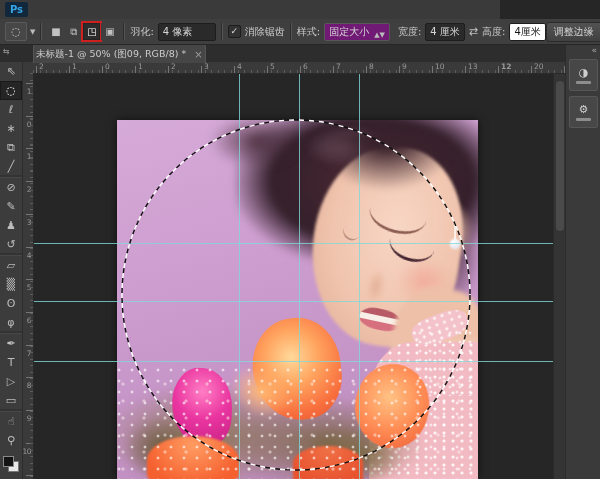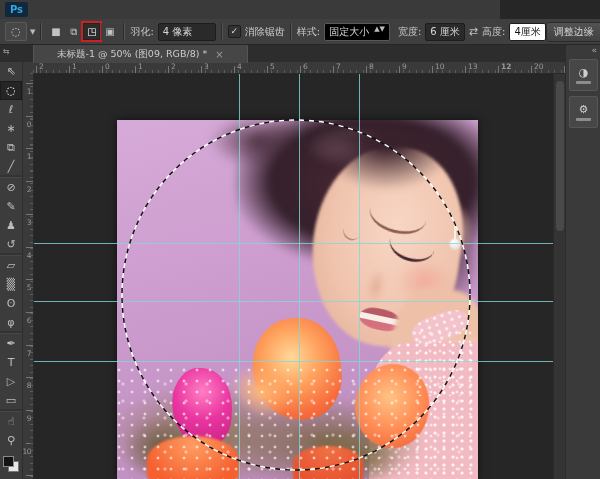--- a/index.html
+++ b/index.html
@@ -26,34 +26,34 @@
         padding:0;display:flex;align-items:center;justify-content:center;font-family:"DejaVu Sans",sans-serif;}
   .mode.active{background:#2c2c2c;border-color:#242424;color:#fff;
         box-shadow:0 0 0 2px var(--annot,#cf2020);}
   .opt-label{color:#c9c9c9;white-space:nowrap;flex:none;}
   .field{background:#2a2a2a;border:1px solid #1d1d1d;border-radius:2px;color:#d6d6d6;
          padding:1px 4px;margin-left:4px;white-space:nowrap;flex:none;font-size:10px;}
   .field.selected{background:#ffffff;color:#141414;}
   #feather-field{width:48px;}
   .checkbox{width:11px;height:11px;background:#323232;border:1px solid #1c1c1c;border-radius:2px;
             color:#ddd;font-size:9px;line-height:10px;text-align:center;margin-right:4px;flex:none;}
-  .select{background:#000000;border:1px solid #585858;border-radius:2px;color:#d6d6d6;padding:1px 4px;
-          margin-left:4px;display:flex;align-items:flex-start;gap:5px;white-space:nowrap;flex:none;}
+  .select{background:#701a75;border:1px solid #585858;border-radius:2px;color:#d6d6d6;padding:1px 4px;
+          margin-left:4px;display:flex;align-items:flex-end;gap:5px;white-space:nowrap;flex:none;}
   .select .spin{font-size:7px;color:#bbb;}
   #swap-icon{color:#bfbfbf;font-size:11px;margin:0 4px;flex:none;}
   #refine-edge{margin-left:auto;margin-right:4px;background:linear-gradient(#525252,#414141);
       border:1px solid #2a2a2a;border-radius:3px;color:#d2d2d2;font-size:10px;padding:2px 7px;
       font-family:"DejaVu Sans",sans-serif;flex:none;}
 
   
   #tabbar{position:absolute;left:0;top:44px;width:565px;height:18px;background:#2d2d2d;z-index:30;}
   #toolbar-toggle{position:absolute;left:3px;top:3px;font-size:8px;color:#9a9a9a;}
   #doc-tab{position:absolute;left:33px;top:0;height:18px;max-width:215px;background:#464646;
            border:1px solid #555;border-bottom:none;border-radius:3px 3px 0 0;display:flex;align-items:center;
-           padding:0 23px;font-size:9.5px;color:#cccccc;white-space:nowrap;overflow:hidden;}
+           padding:0 2px;font-size:9.5px;color:#cccccc;white-space:nowrap;overflow:hidden;}
   #doc-tab .close{margin-left:8px;color:#9a9a9a;font-size:10px;}
 
   
   #toolbar{position:absolute;left:0;top:62px;width:22px;height:417px;background:#3c3c3c;
            border-right:1px solid #2c2c2c;z-index:30;}
   .tool{width:22px;height:19px;display:flex;align-items:center;justify-content:center;
         color:#bdbdbd;font-size:11px;line-height:19px;}
   .tool.grp{border-top:1px solid #474747;box-shadow:0 -2px 0 #333;margin-top:1px;}
   .tool.sel{background:#252525;color:#ffffff;box-shadow:inset 0 0 0 1px #1a1a1a;}
   #swatches{position:absolute;left:3px;top:394px;width:16px;height:16px;}
@@ -202,21 +202,21 @@
     <div class="sep"></div>
     <span class="checkbox">✓</span>
     <span class="opt-label">消除锯齿</span>
     <div class="sep"></div>
     <span class="opt-label">样式:</span>
     <span class="select">
       <span>固定大小</span>
       <span class="spin">▲▼</span>
     </span>
     <span class="opt-label" style="margin-left:8px">宽度:</span>
-    <span class="field">6 厘米</span>
+    <span class="field">4 厘米</span>
     <span id="swap-icon">⇄</span>
     <span class="opt-label">高度:</span>
     <span class="field selected">4厘米</span>
     <button id="refine-edge">调整边缘</button>
   </div>
 
   <div id="tabbar">
     <span id="toolbar-toggle">⇆</span>
     <div id="doc-tab">
       <span>未标题-1 @ 50% (图09, RGB/8) *</span>

